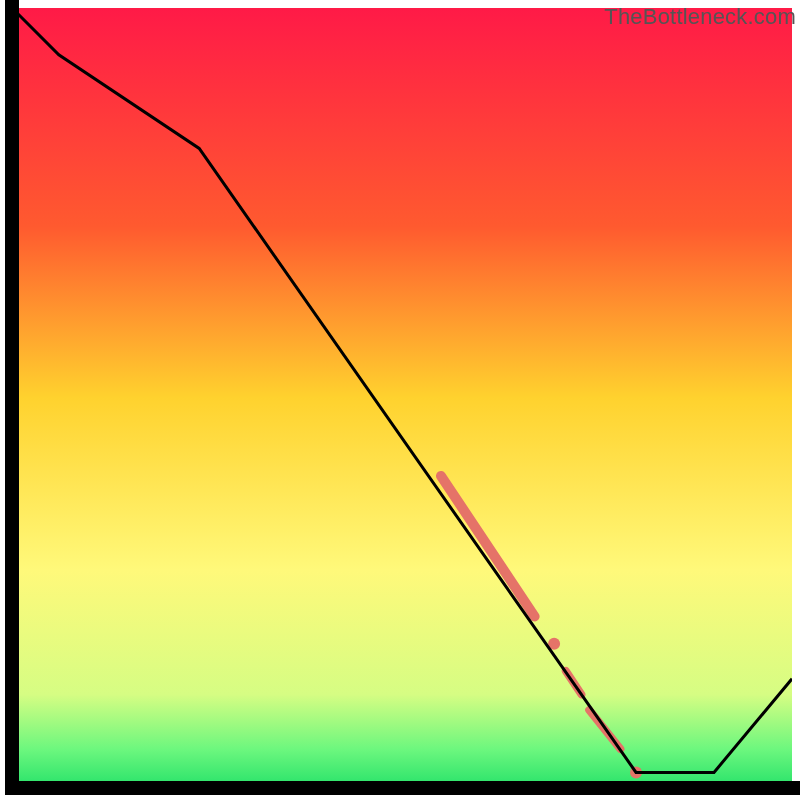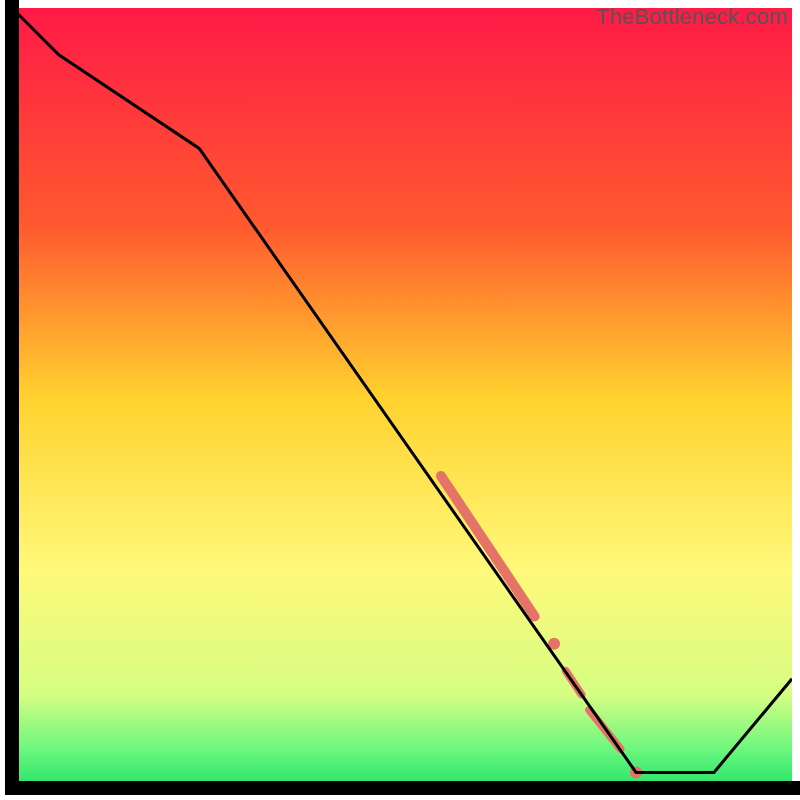--- a/index.html
+++ b/index.html
@@ -14,21 +14,21 @@
     position: relative;
     width: 800px;
     height: 800px;
   }
   svg {
     display: block;
   }
   .watermark {
     position: absolute;
     top: 4px;
-    right: 12px;
+    right: 4px;
     font-family: Arial, Helvetica, sans-serif;
     font-size: 22px;
     color: #555555;
     letter-spacing: 0.2px;
   }
 </style>
 </head>
 <body>
 
 <div class="chart-container">

